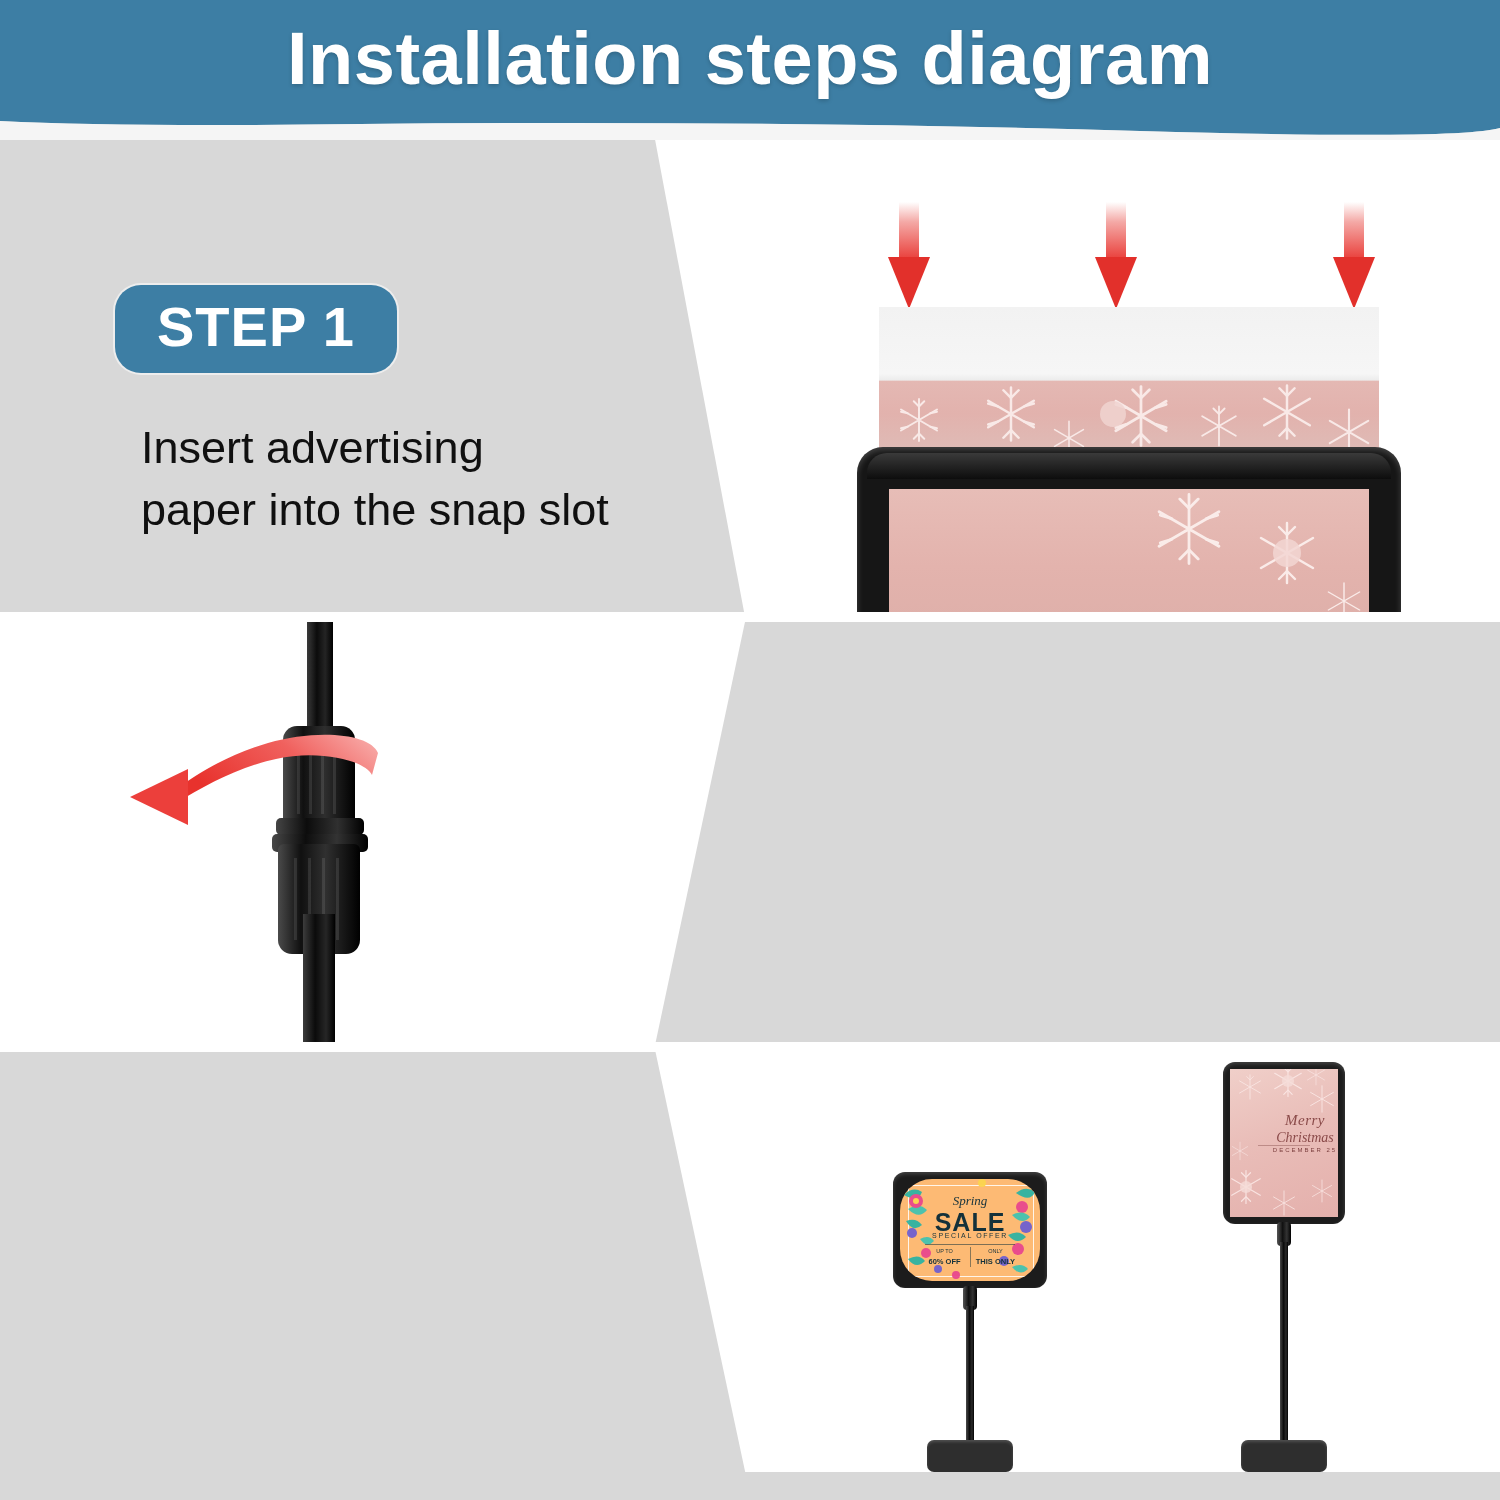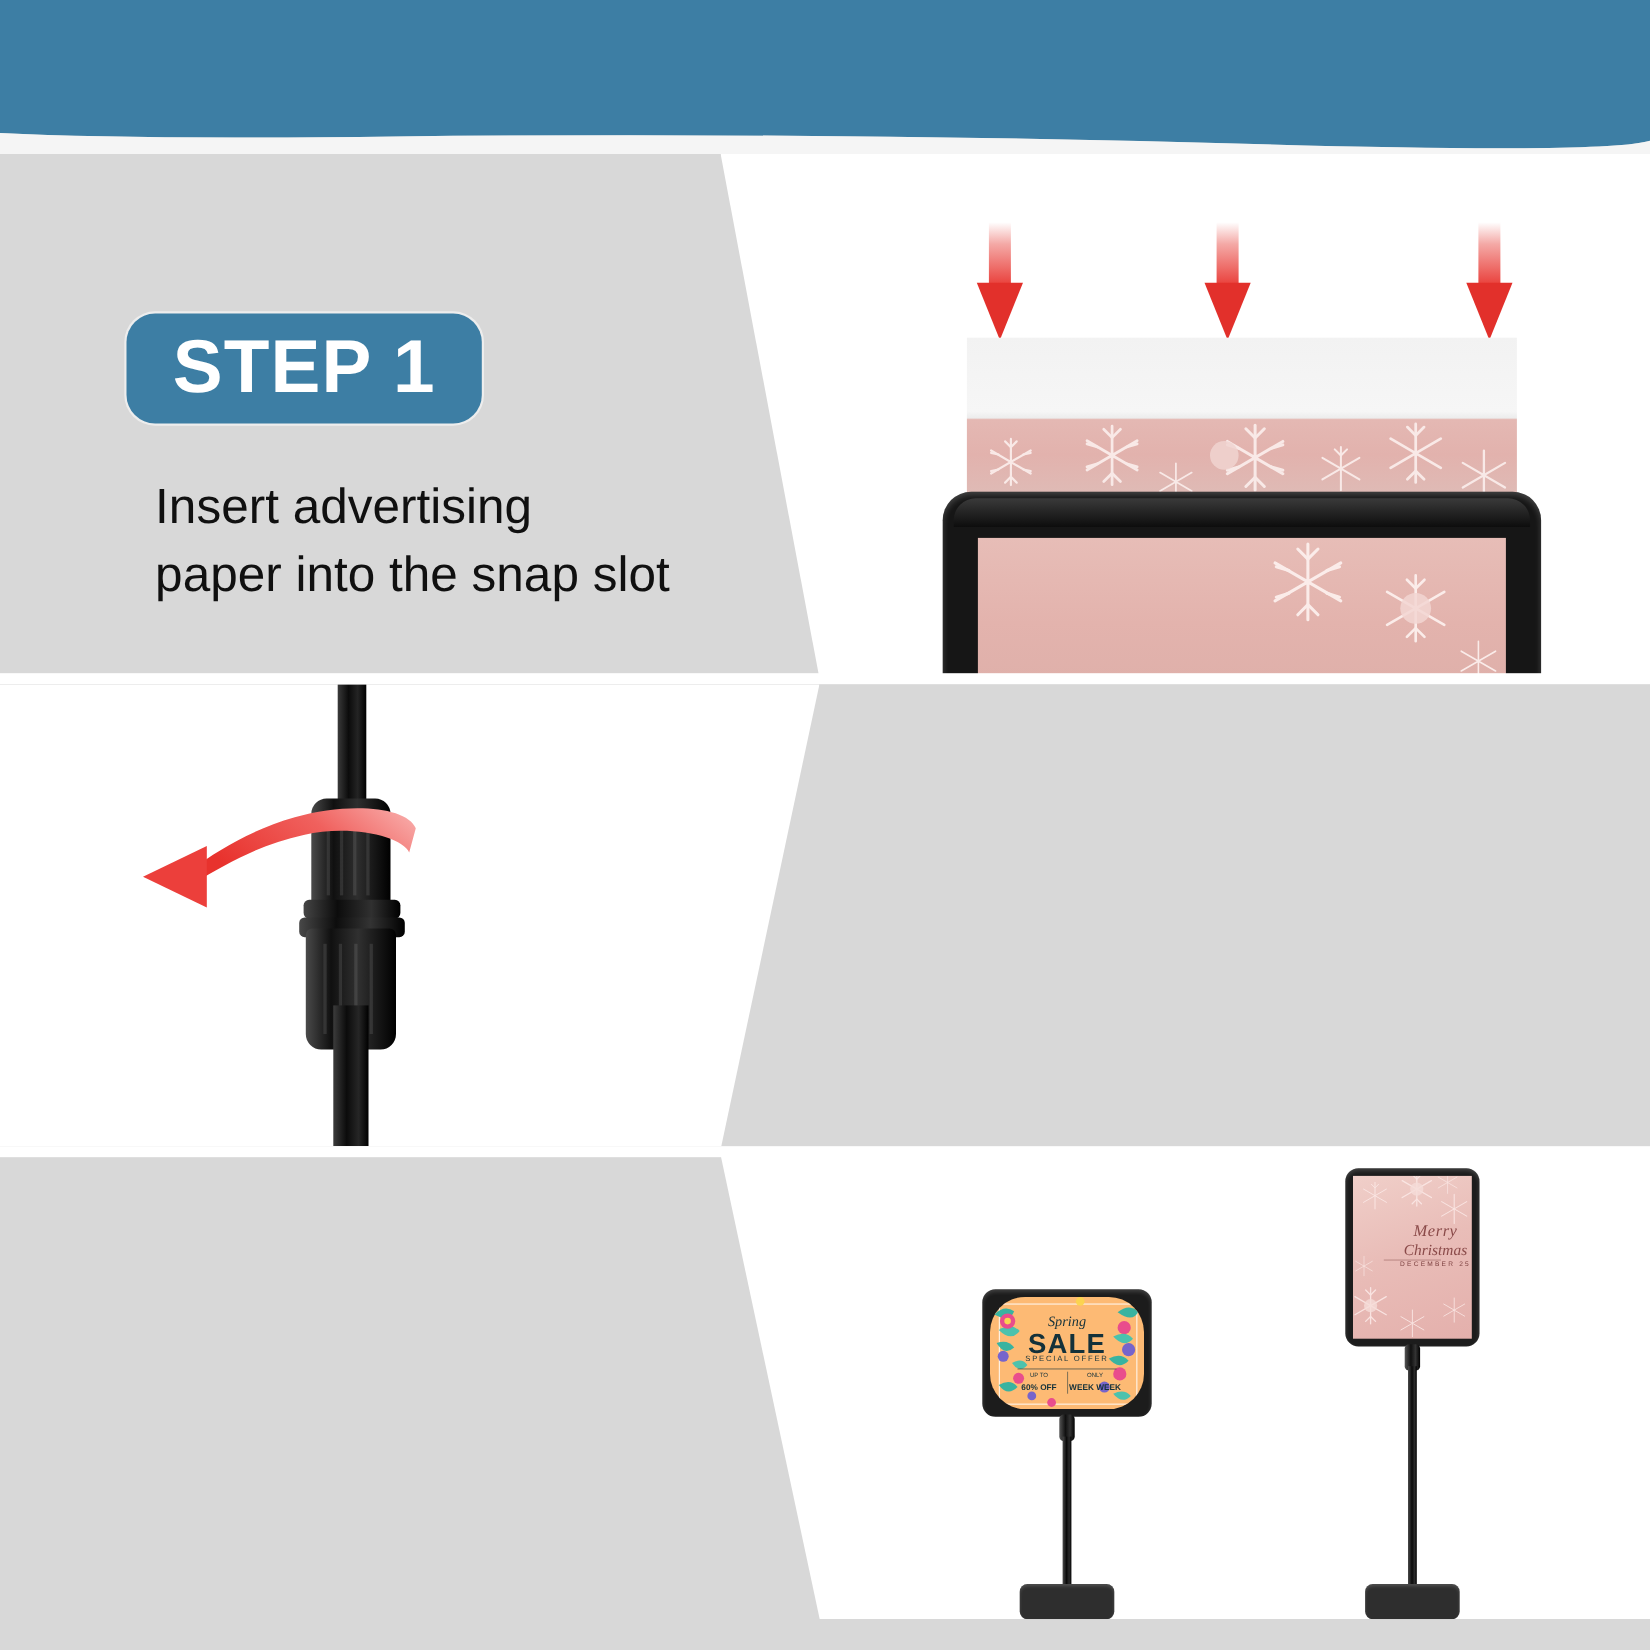--- a/index.html
+++ b/index.html
@@ -28,21 +28,21 @@
   .panel-l{left:0;width:790px;}
   .panel-l .sheet{clip-path:polygon(0% 0%, 94.3% 0%, 83% 100%, 0% 100%);}
 
   
   .txt{position:absolute;}
   .txt-1{left:115px;top:145px;text-align:left;}
   .txt-2{right:105px;top:586px;text-align:right;}
 
   .badge{display:inline-block;background:#3d7ea4;color:#ffffff;
     border-radius:26px;padding:14px 42px 18px 42px;
-    font-size:68px;font-weight:bold;line-height:1;letter-spacing:1px;
+    font-size:56px;font-weight:bold;line-height:1;letter-spacing:1px;
     font-family:"Liberation Sans",sans-serif;font-stretch:condensed;
     box-shadow:0 0 0 2px rgba(255,255,255,.55);}
   .caption{margin-top:44px;color:#101010;font-size:45px;line-height:1.38;
     font-family:"Liberation Sans",sans-serif;font-stretch:condensed;font-weight:400;margin-left:26px;}
   .caption span{display:block;white-space:nowrap;}
 
   
   .s1{position:absolute;left:0;top:0;width:850px;height:478px;}
   .arrow{position:absolute;width:42px;height:110px;}
   .arrow .stem{position:absolute;left:11px;top:0;width:20px;height:62px;
@@ -130,20 +130,21 @@
 </head>
 <body>
 
 <div class="page">
 
   <div class="header">
     <svg width="1500" height="140" viewBox="0 0 1500 140">
       <path d="M0,0 H1500 V128 Q1460,140 1140,131 Q760,120 360,124 Q120,127 0,121 Z" fill="#3d7ea4"></path>
       <path d="M0,121 Q120,127 360,124 Q760,120 1140,131 Q1460,140 1500,128 L1500,140 L0,140 Z" fill="#ffffff" opacity="0.75"></path>
     </svg>
+    <div class="header-title">Installation steps diagram</div>
   </div>
 
   <div class="row row-1">
 
     <div class="panel-img panel-r">
       <div class="sheet">
         <div class="s1">
 
           <div class="arrow a1">
             <div class="stem"></div>
@@ -321,21 +322,21 @@
               <div class="ps-txt ps-offer">SPECIAL OFFER</div>
               <div class="ps-rule"></div>
               <div class="ps-cols">
                 <div class="ps-col">
                   <div>UP TO</div>
                   <b>60% OFF</b>
                 </div>
                 <div class="ps-div"></div>
                 <div class="ps-col">
                   <div>ONLY</div>
-                  <b>WEEK WEEK</b>
+                  <b>THIS ONLY</b>
                 </div>
               </div>
             </div>
             <div class="joint" style="left:313px;top:236px;width:14px;height:24px;"></div>
             <div class="pole" style="left:316px;top:256px;width:8px;height:150px;"></div>
             <div class="base" style="left:277px;top:390px;width:86px;height:32px;"></div>
           </div>
 
           <div class="stand" style="left:430px;top:0;width:420px;height:422px;">
             <div class="frame" style="left:143px;top:12px;width:122px;height:162px;"></div>

